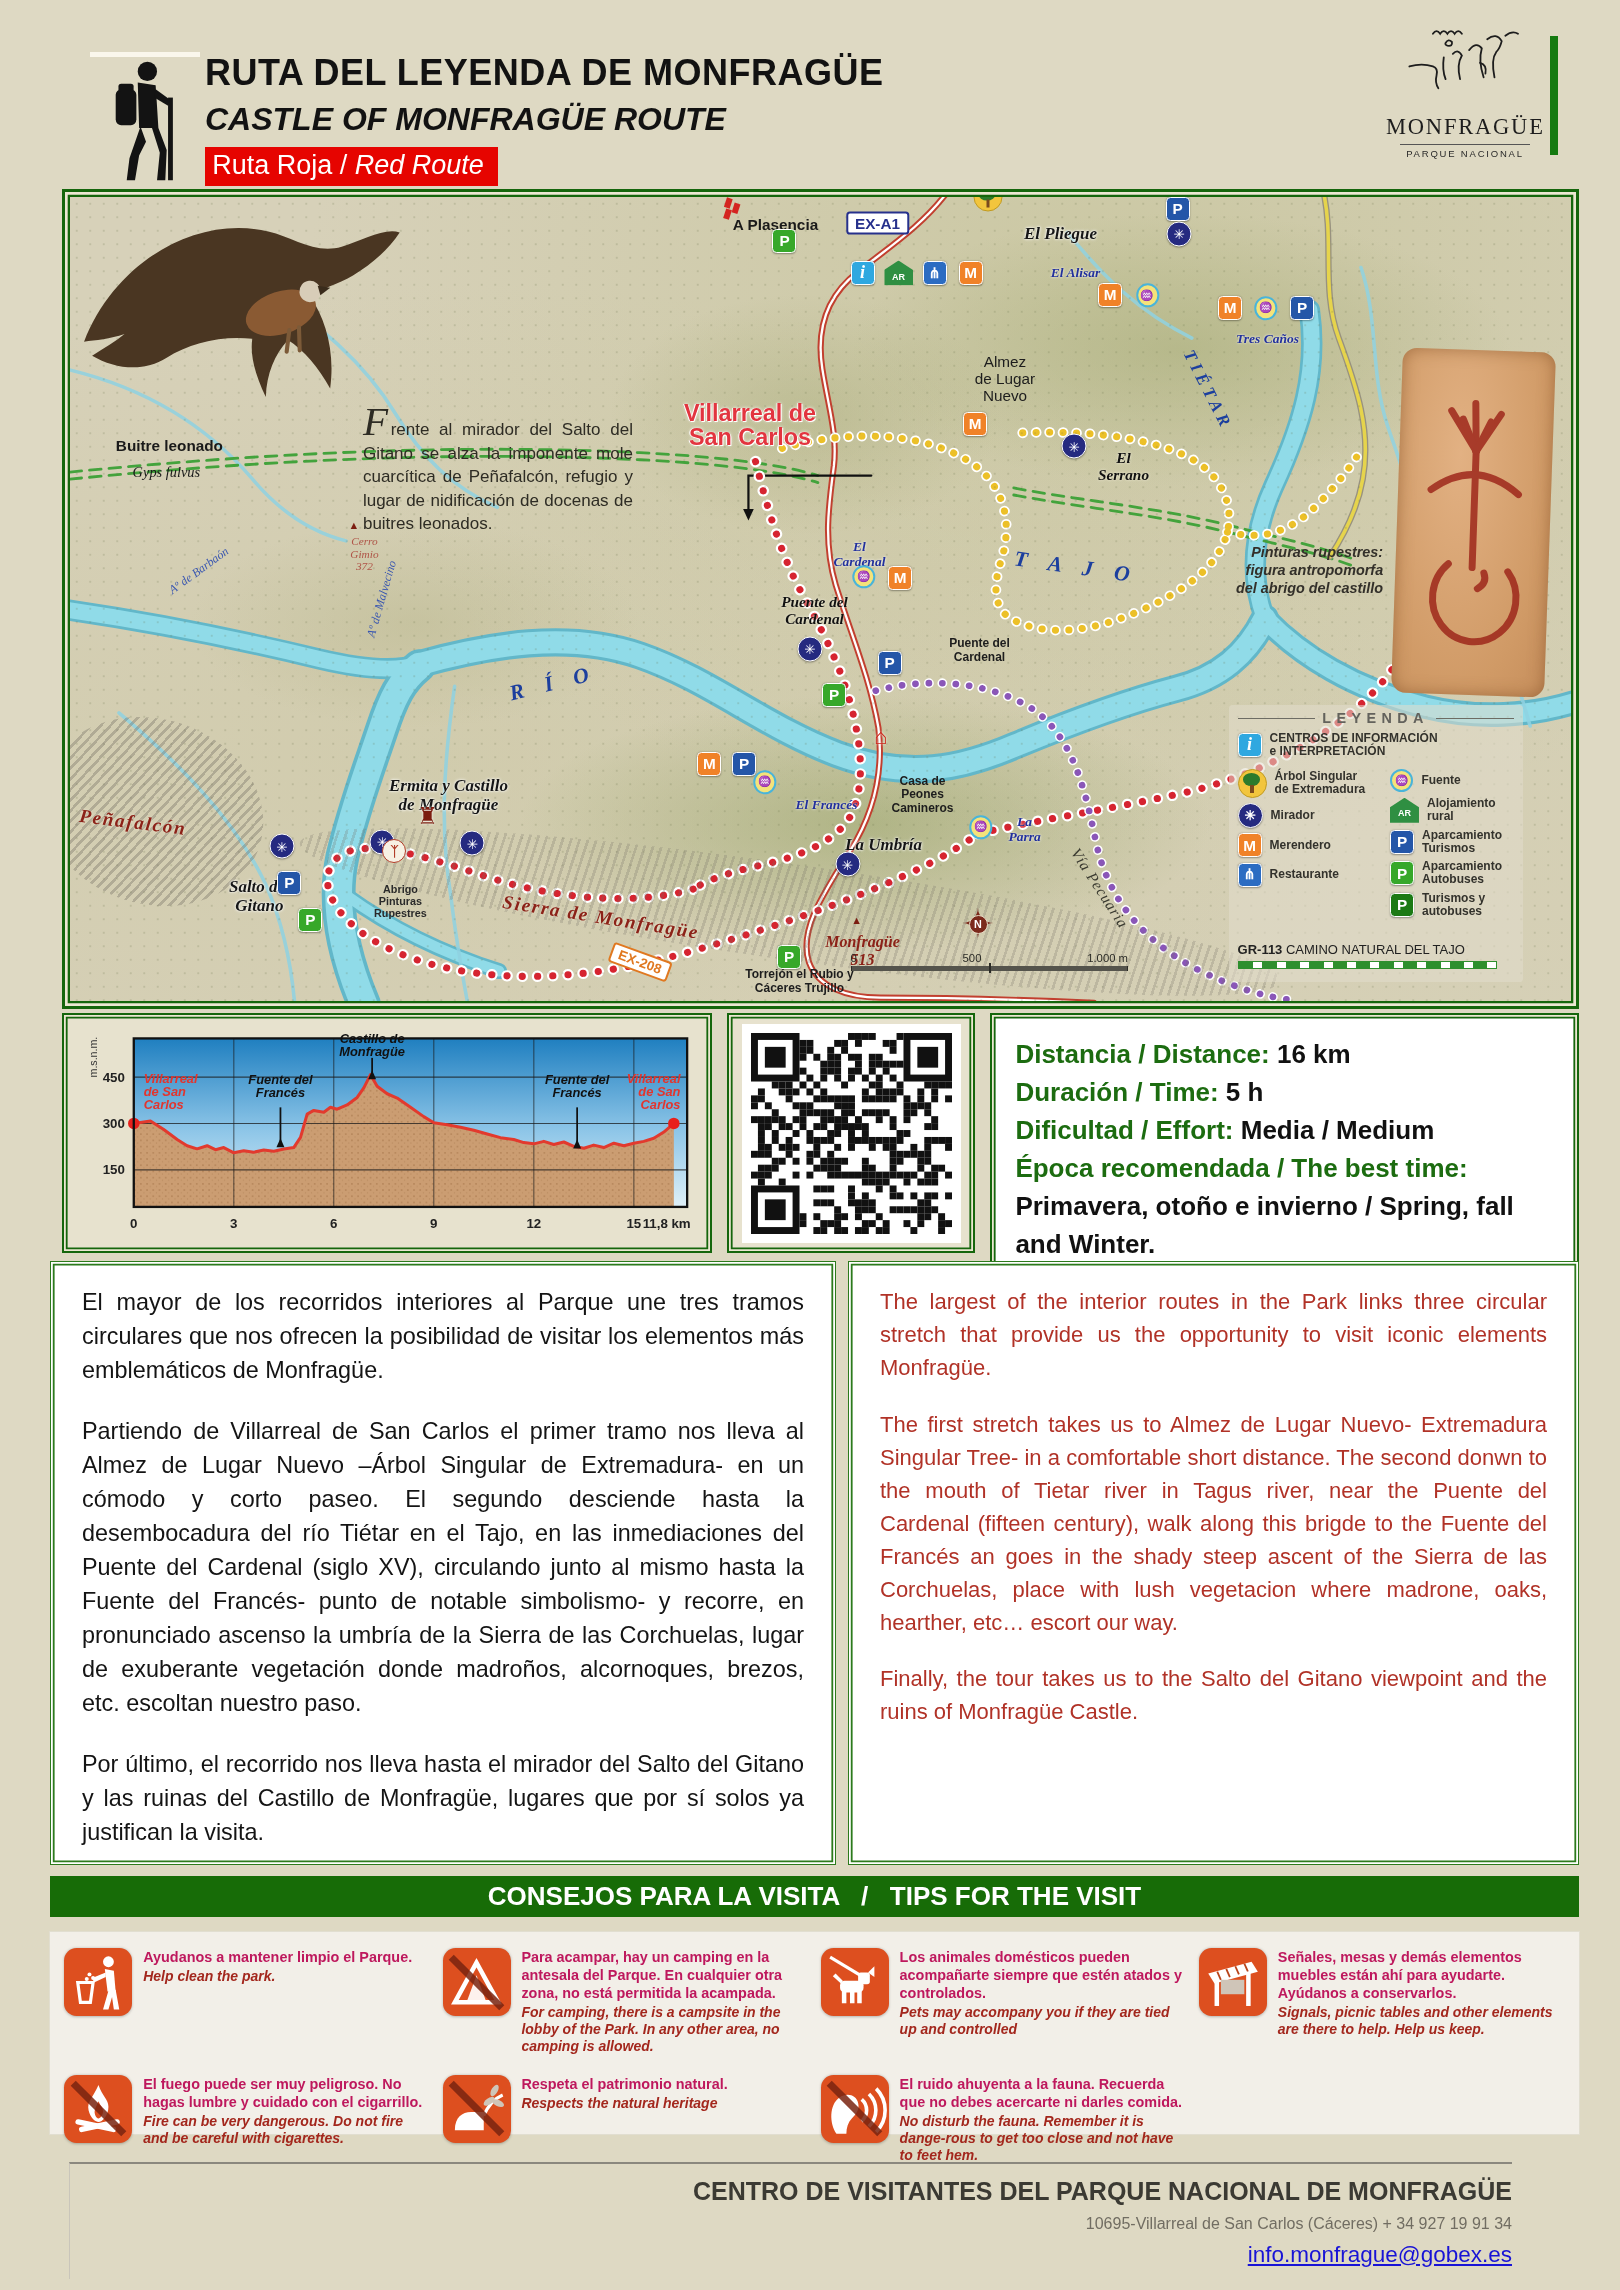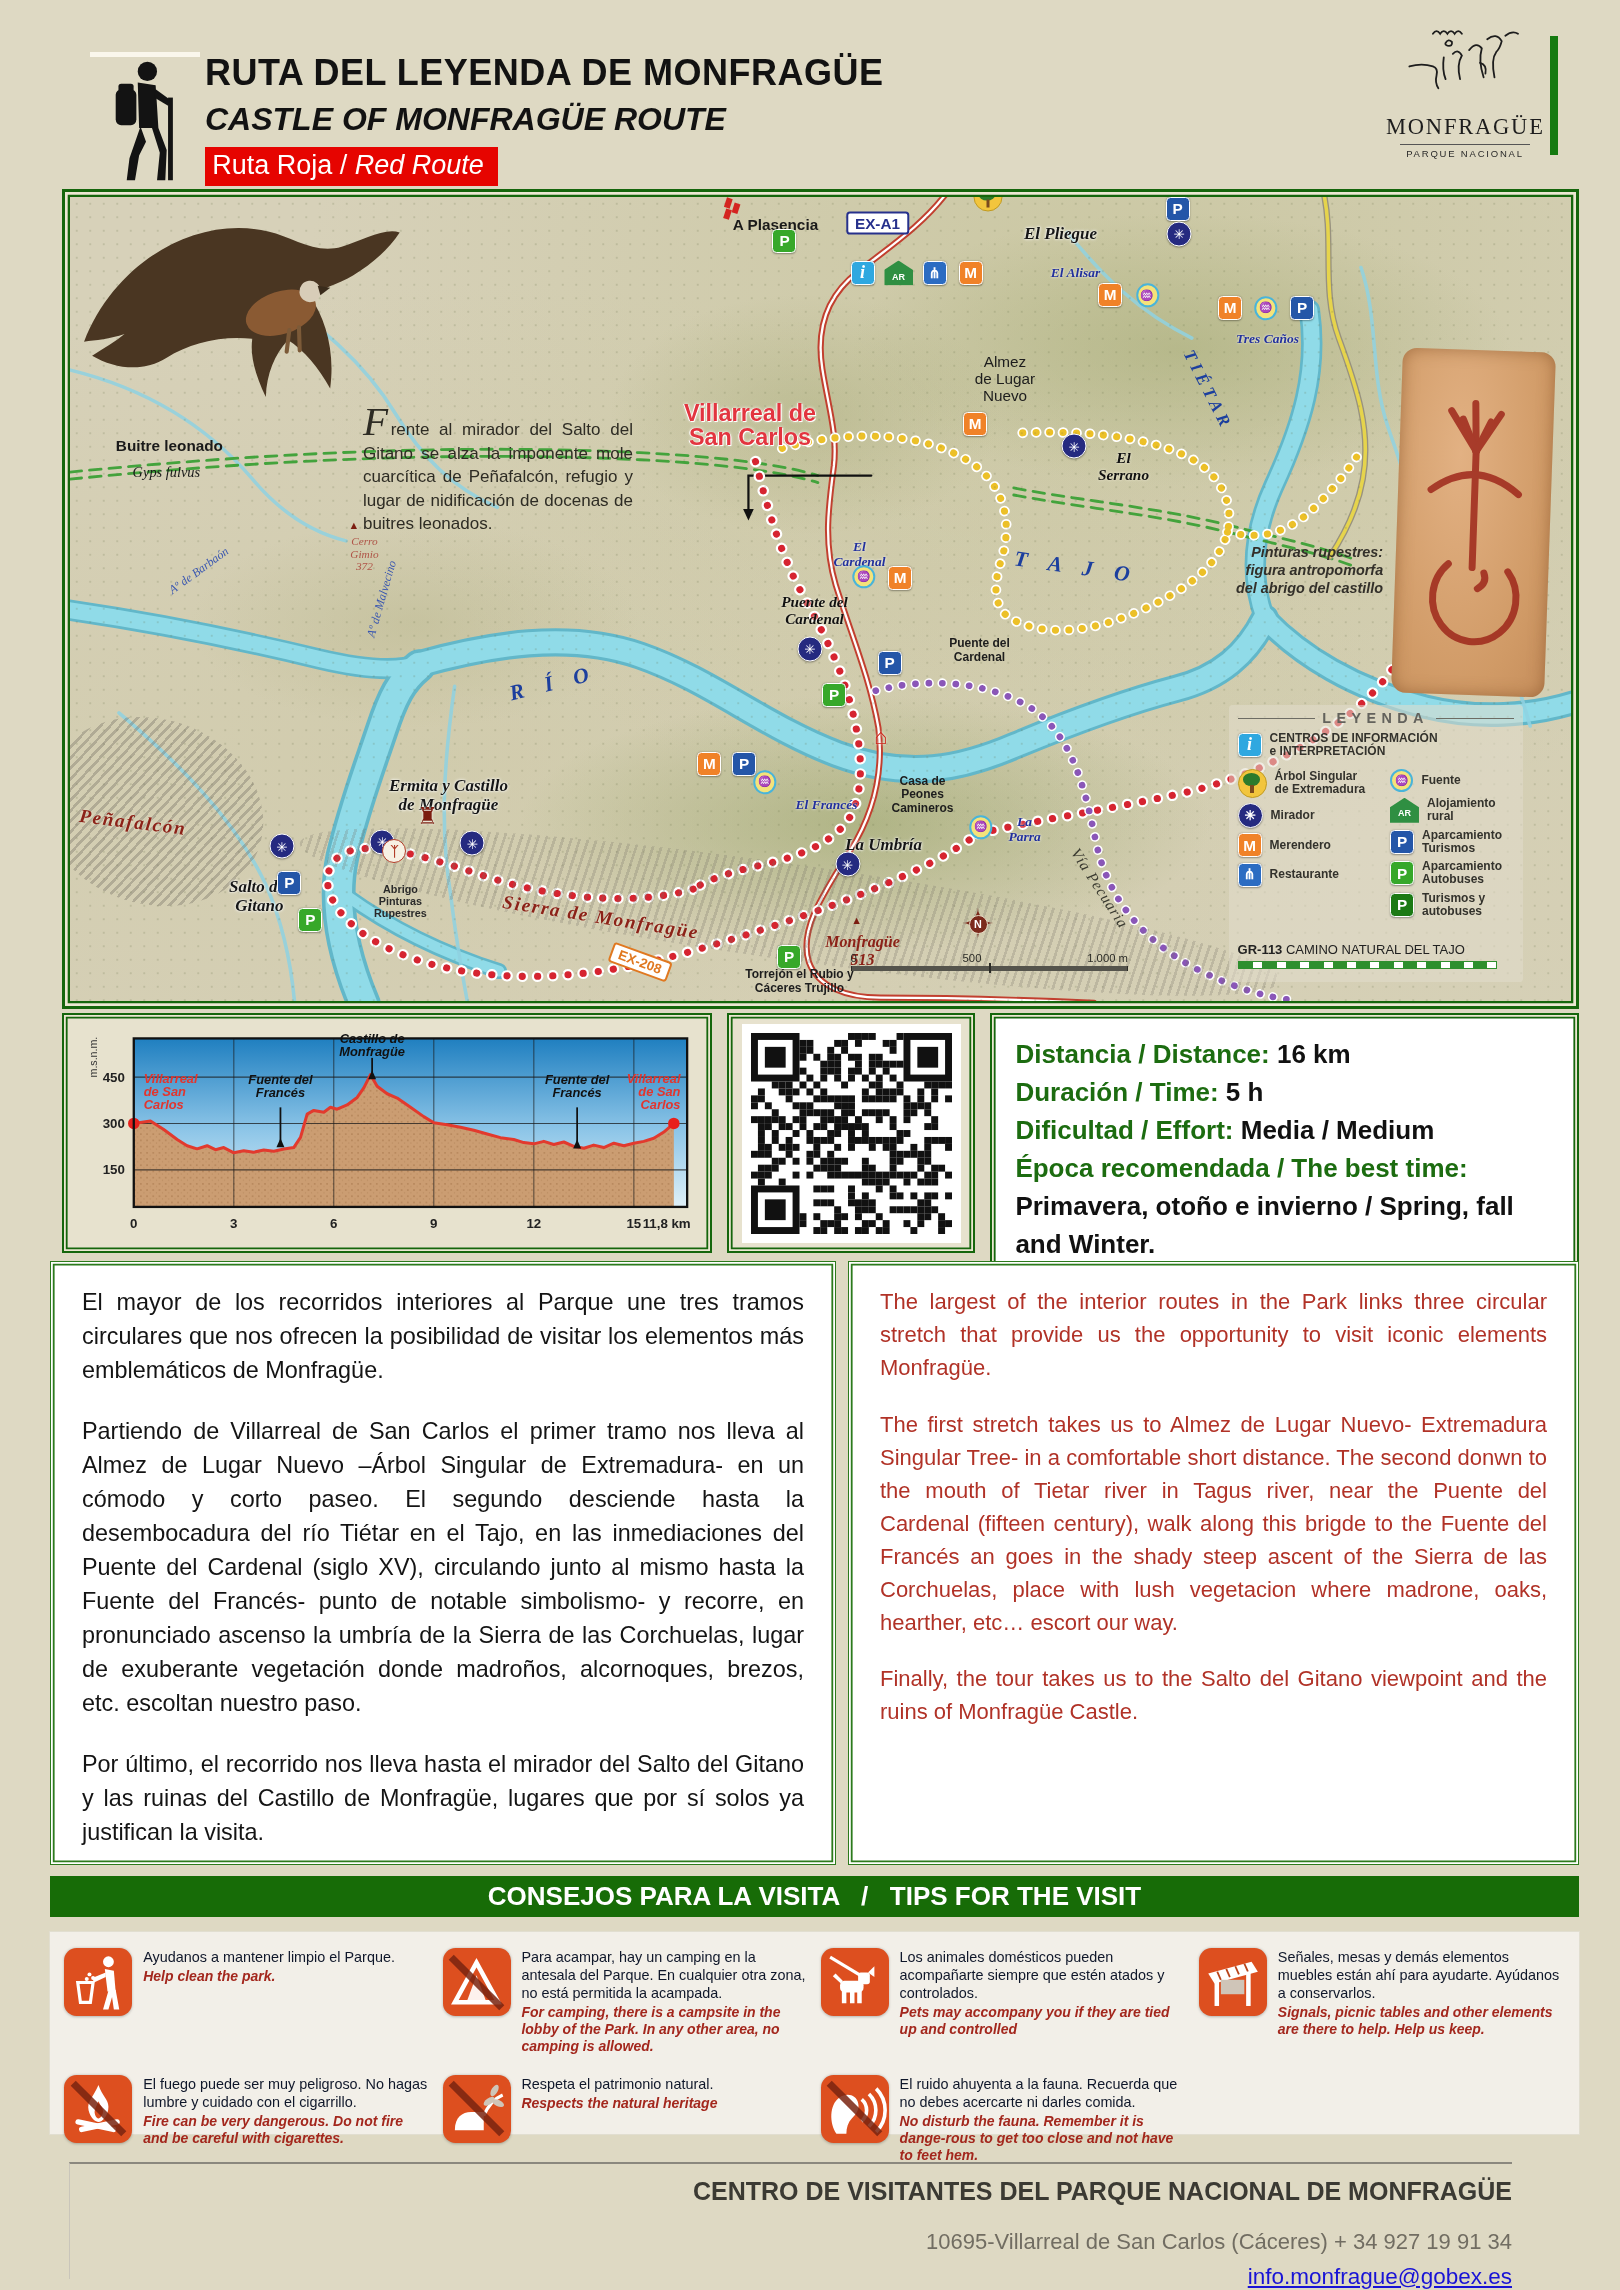--- a/index.html
+++ b/index.html
@@ -110,26 +110,26 @@
   #desc-es{left:50px;top:1261px;width:786px;height:604px}
   #desc-es p{font-size:23.4px;line-height:34px;color:#141414;text-align:justify;margin-bottom:27px}
   #desc-en{left:848px;top:1261px;width:731px;height:604px}
   #desc-en p{font-size:22px;line-height:33px;color:#b13227;text-align:justify;margin-bottom:23.4px}
   
   #banner{position:absolute;left:50px;top:1876px;width:1529px;height:41px;background:#176c07;color:#fff;display:flex;align-items:center;justify-content:center;font-size:26px;font-weight:bold;white-space:pre}
   #tips{position:absolute;left:50px;top:1932px;width:1529px;height:202px;background:#f2efe8;display:grid;grid-template-columns:repeat(4,1fr);column-gap:12.6px;row-gap:20px;padding:16px 14.4px;box-shadow:0 0 0 0.9px #e2ded2}
   .tip{display:flex;gap:10.8px;align-items:flex-start}
   .tip-ic{width:68px;height:68px;flex:0 0 68px;background:#dd4f1f;border-radius:12.6px;display:flex;align-items:center;justify-content:center;box-shadow:0 0.9px 2.7px rgba(0,0,0,.25)}
   .tip-ic svg{width:65px;height:65px}
-  .tip-es{font-size:14.4px;line-height:18px;font-weight:normal;color:#0f172a}
+  .tip-es{font-size:14.4px;line-height:18px;font-weight:bold;color:#be185d}
   .tip-en{font-size:14px;line-height:17px;font-weight:bold;font-style:italic;color:#a3271d;margin-top:1.8px}
   
   #footer{position:absolute;left:69px;top:2162px;width:1443px;height:117px;border-top:2.7px solid #8b887e;border-left:1.8px solid #c9c5ba;text-align:right;padding-top:12.6px}
   .f1{font-size:25px;font-weight:bold;color:#3b3a33}
-  .f2{font-size:22px;color:#716d62;margin-top:23px}
+  .f2{font-size:16px;color:#716d62;margin-top:9px}
   .f3{margin-top:9px}
   .f3 a{font-size:22.5px;color:#1813d6;text-decoration:underline}
 </style>
 </head>
 <body>
 
 <svg width="0" height="0" style="position:absolute">
   <defs>
     <symbol id="sym-litter" viewBox="0 0 72 72">
       <g fill="#fff">

